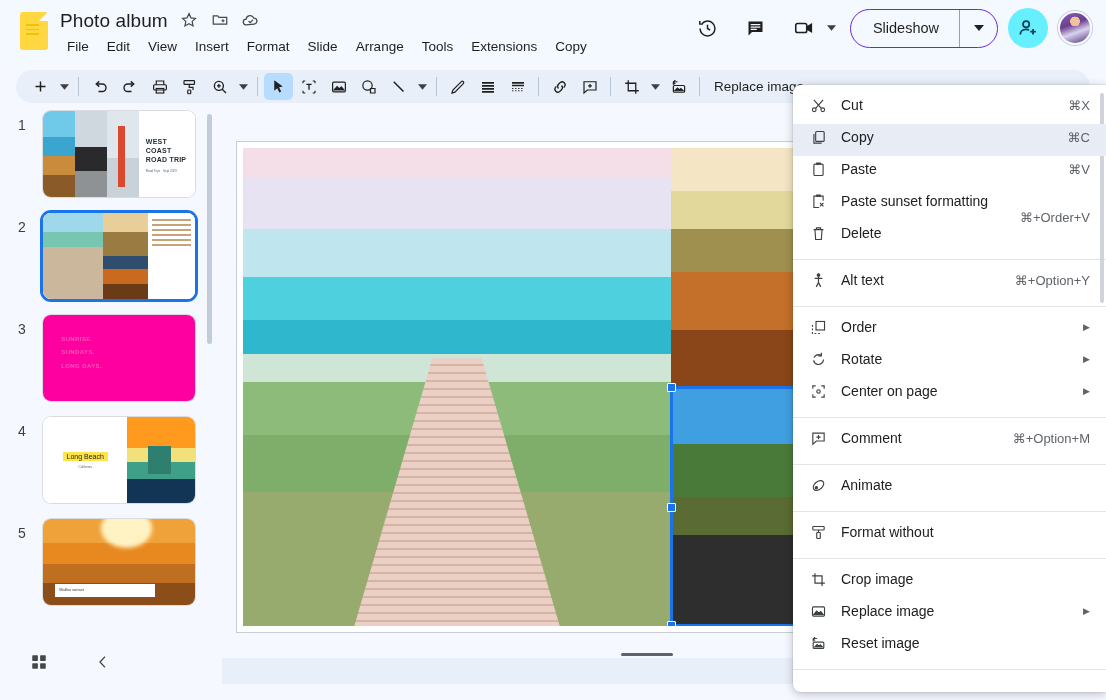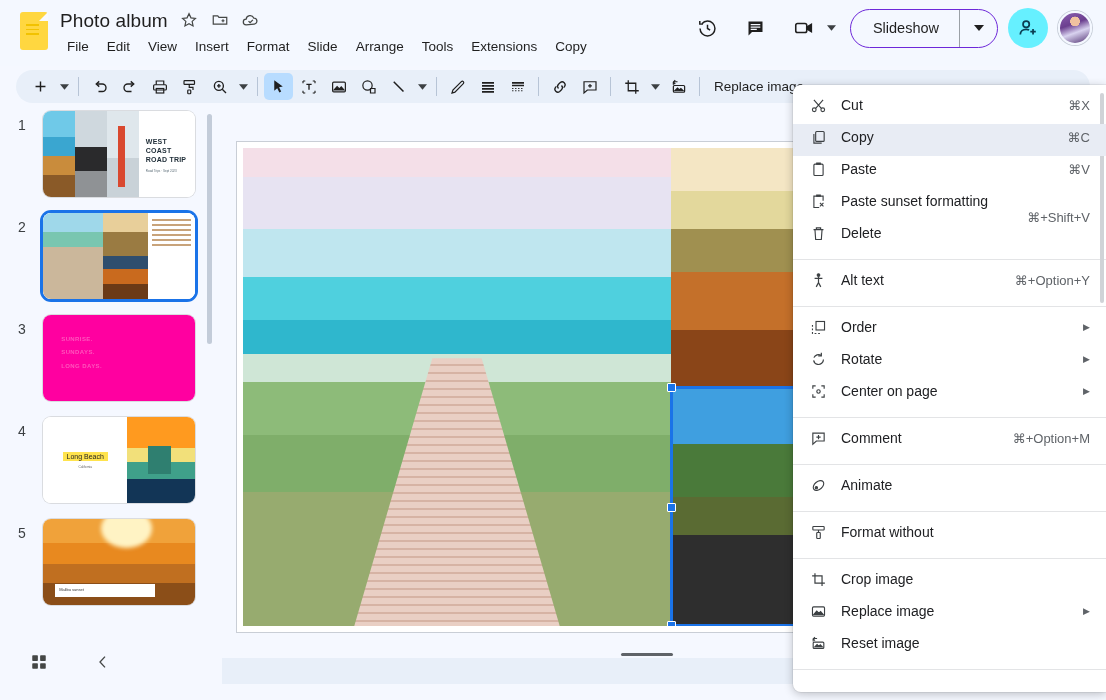--- a/index.html
+++ b/index.html
@@ -557,21 +557,21 @@
     </div>
     <div class="ctx-item">
       <span class="ctx-ico">
         <svg width="17" height="17" viewBox="0 0 24 24" fill="none" stroke="currentColor" stroke-width="1.6">
             <path d="M13 20.5H5.5v-16h13V11"></path>
             <path d="M9.5 4.5V3h5v1.5z" fill="currentColor"></path>
             <path d="M14 14l5 5M19 14l-5 5"></path>
           </svg>
       </span>
       <span class="ctx-label">Paste sunset formatting</span>
-      <span class="ctx-short wrap">⌘+Shift+V</span>
+      <span class="ctx-short wrap">⌘+Order+V</span>
     </div>
     <div class="ctx-item">
       <span class="ctx-ico">
         <svg width="17" height="17" viewBox="0 0 24 24" fill="none" stroke="currentColor" stroke-width="1.6">
             <path d="M5 6.5h14M9 6.5V4h6v2.5"></path>
             <path d="M7 6.5l1 14h8l1-14"></path>
           </svg>
       </span>
       <span class="ctx-label">Delete</span>
     </div>

